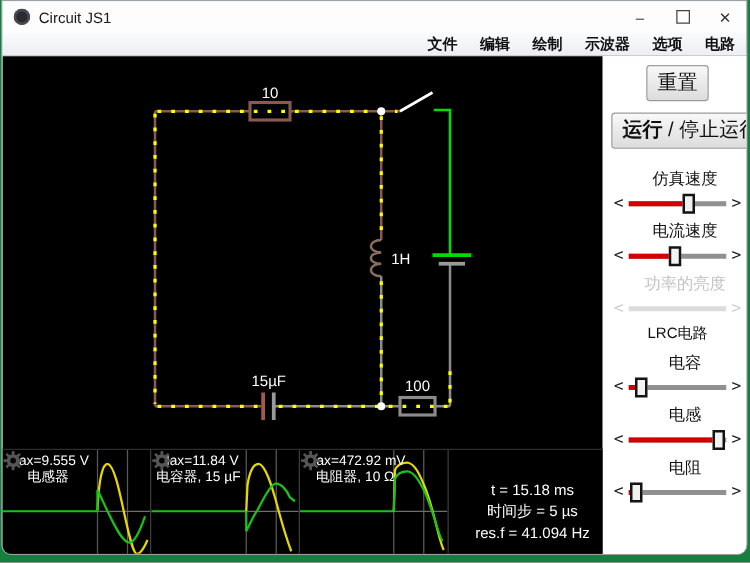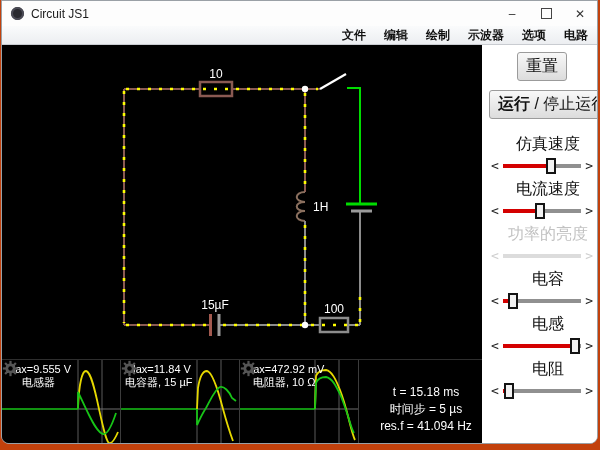--- a/index.html
+++ b/index.html
@@ -1,16 +1,16 @@
 <!DOCTYPE html>
 <html><head>
 <meta charset="utf-8">
 <style>
   html,body{margin:0;padding:0;background:#d6d9dd;font-family:"Liberation Sans",sans-serif;}
-  #stage{position:relative;width:600px;height:450px;background:#c2410c;overflow:hidden;}
+  #stage{position:relative;width:600px;height:450px;background:#15803d;overflow:hidden;}
   .window{position:absolute;left:1px;top:0;width:597px;height:444px;background:#fff;
     border:1px solid #9aa0a6;border-radius:0 0 8px 8px;overflow:hidden;box-sizing:border-box;}
   
   .titlebar{position:relative;height:25px;background:#fdfdfd;display:flex;align-items:center;}
   .app-icon{width:13px;height:13px;border-radius:50%;background:#2a2a30;margin:0 7px 0 9px;
     box-shadow:inset 0 0 0 2px #4a4a55;}
   .title-text{font-size:12px;color:#1a1a1a;}
   .win-controls{position:absolute;right:0;top:0;height:100%;display:flex;}
   .win-btn{width:34px;height:100%;display:flex;align-items:center;justify-content:center;
     color:#333;font-size:12px;cursor:default;}
@@ -29,21 +29,21 @@
   .scope{position:relative;width:118px;height:85px;border-right:1px solid #3c3c3c;flex:0 0 auto;}
   .scope svg{position:absolute;left:0;top:0;}
   .scope-text{position:absolute;left:4px;top:3px;color:#fff;font-size:11px;line-height:13px;white-space:nowrap;}
   .gear{position:absolute;left:6px;bottom:4px;width:17px;height:17px;}
   .scope-info{position:relative;flex:1;color:#fff;font-size:12px;line-height:17px;padding:24px 0 0 11px;}
   
   .sidebar{width:117px;background:#fff;padding:7px 4px 0 7px;box-sizing:border-box;flex:1;}
   .btn{display:inline-block;font-size:16px;color:#111;background:linear-gradient(#f8f8f8,#dcdcdc);
     border:1px solid #9b9b9b;border-radius:3px;padding:3px 8px;margin-bottom:9px;cursor:default;white-space:nowrap;}
   .btn .strong{font-weight:bold;}
-  .slider-label{font-size:16px;color:#111;margin:6px 0 3px 12px;}
+  .slider-label{font-size:13px;color:#111;margin:6px 0 3px 12px;}
   .slider-label.disabled{color:#c2c2c2;}
   .slider-row{display:flex;align-items:center;height:15px;margin-bottom:4px;}
   .arr{font-size:13px;color:#222;line-height:13px;padding:0 2px;font-family:"DejaVu Sans Mono",monospace;}
   .track{position:relative;flex:1;height:4px;background:#909090;margin:0 2px;}
   .fill{position:absolute;left:0;top:0;bottom:0;width:var(--p,0%);background:#d40000;}
   .thumb{position:absolute;top:50%;left:var(--p,0%);transform:translate(-50%,-50%);
     width:6px;height:12px;background:#f2f2f2;border:2px solid #141414;}
   .slider-row.disabled .track{background:#dcdcdc;}
   .slider-row.disabled .arr{color:#cfcfcf;}
   .circuit-caption{font-size:12px;color:#111;margin:12px 0 2px 0;}
@@ -250,20 +250,21 @@
           <span class="arr">&gt;</span>
         </div>
 
         <div class="slider-label disabled">功率的亮度</div>
         <div class="slider-row disabled" style="--p: 0%;">
           <span class="arr">&lt;</span>
           <span class="track"></span>
           <span class="arr">&gt;</span>
         </div>
 
+        <div class="circuit-name">LRC电路</div>
 
         <div class="slider-label">电容</div>
         <div class="slider-row" style="--p: 13%;">
           <span class="arr">&lt;</span>
           <span class="track">
               <span class="fill"></span>
               <span class="thumb"></span>
             </span>
           <span class="arr">&gt;</span>
         </div>

